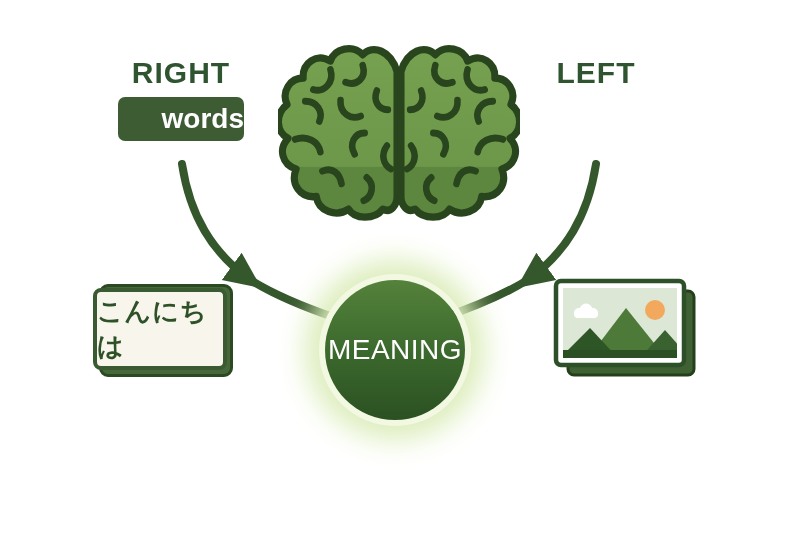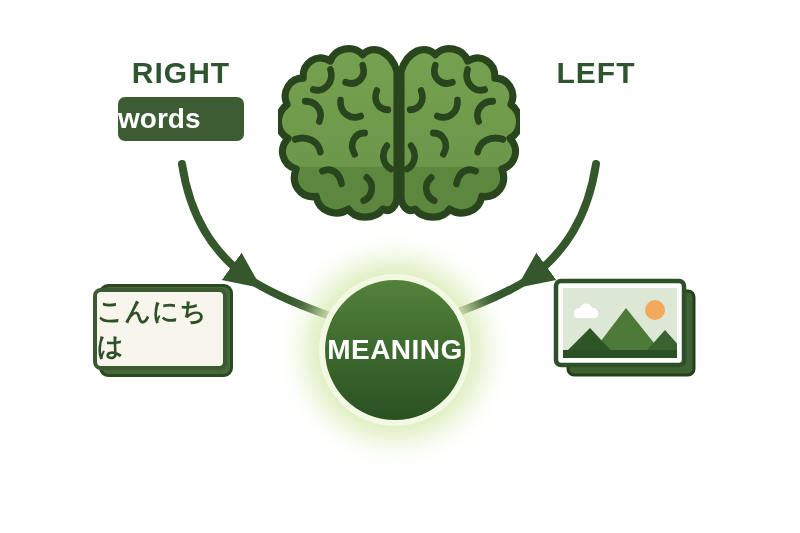--- a/index.html
+++ b/index.html
@@ -9,31 +9,31 @@
     font-family:"Liberation Sans", sans-serif;
   }
   .abs{position:absolute;}
   .side-title{
     width:126px;text-align:center;
     font-size:30px;font-weight:bold;color:#2f5430;letter-spacing:1px;
   }
   .badge{
     width:126px;height:44px;border-radius:7px;
     background:#3d5c33;color:#ffffff;
-    display:flex;align-items:center;justify-content:flex-start;
+    display:flex;align-items:center;justify-content:flex-end;
     font-size:28px;font-weight:bold;
   }
   .meaning-circle{
     left:325px;top:280px;width:140px;height:140px;border-radius:50%;
     background:linear-gradient(180deg,#54823b 0%,#3a672c 55%,#2b5022 100%);
     box-shadow:0 0 0 6px #f2f8e2, 0 0 28px 20px #dcedbb;
     display:flex;align-items:center;justify-content:center;
   }
   .meaning-label{
-    color:#ffffff;font-size:28px;font-weight:bold;letter-spacing:0.5px;
+    color:#ffffff;font-size:28px;font-weight:normal;letter-spacing:0.5px;
   }
   .word-card-group{left:92px;top:284px;width:142px;height:98px;}
   .word-card-back{
     left:7px;top:0;width:128px;height:87px;
     background:#47683a;border:3px solid #2b4a22;border-radius:9px;
   }
   .word-card-front{
     left:1px;top:4px;width:126px;height:74px;
     background:#f8f6ec;border:4px solid #3a5a31;border-radius:8px;
     display:flex;align-items:center;justify-content:center;

